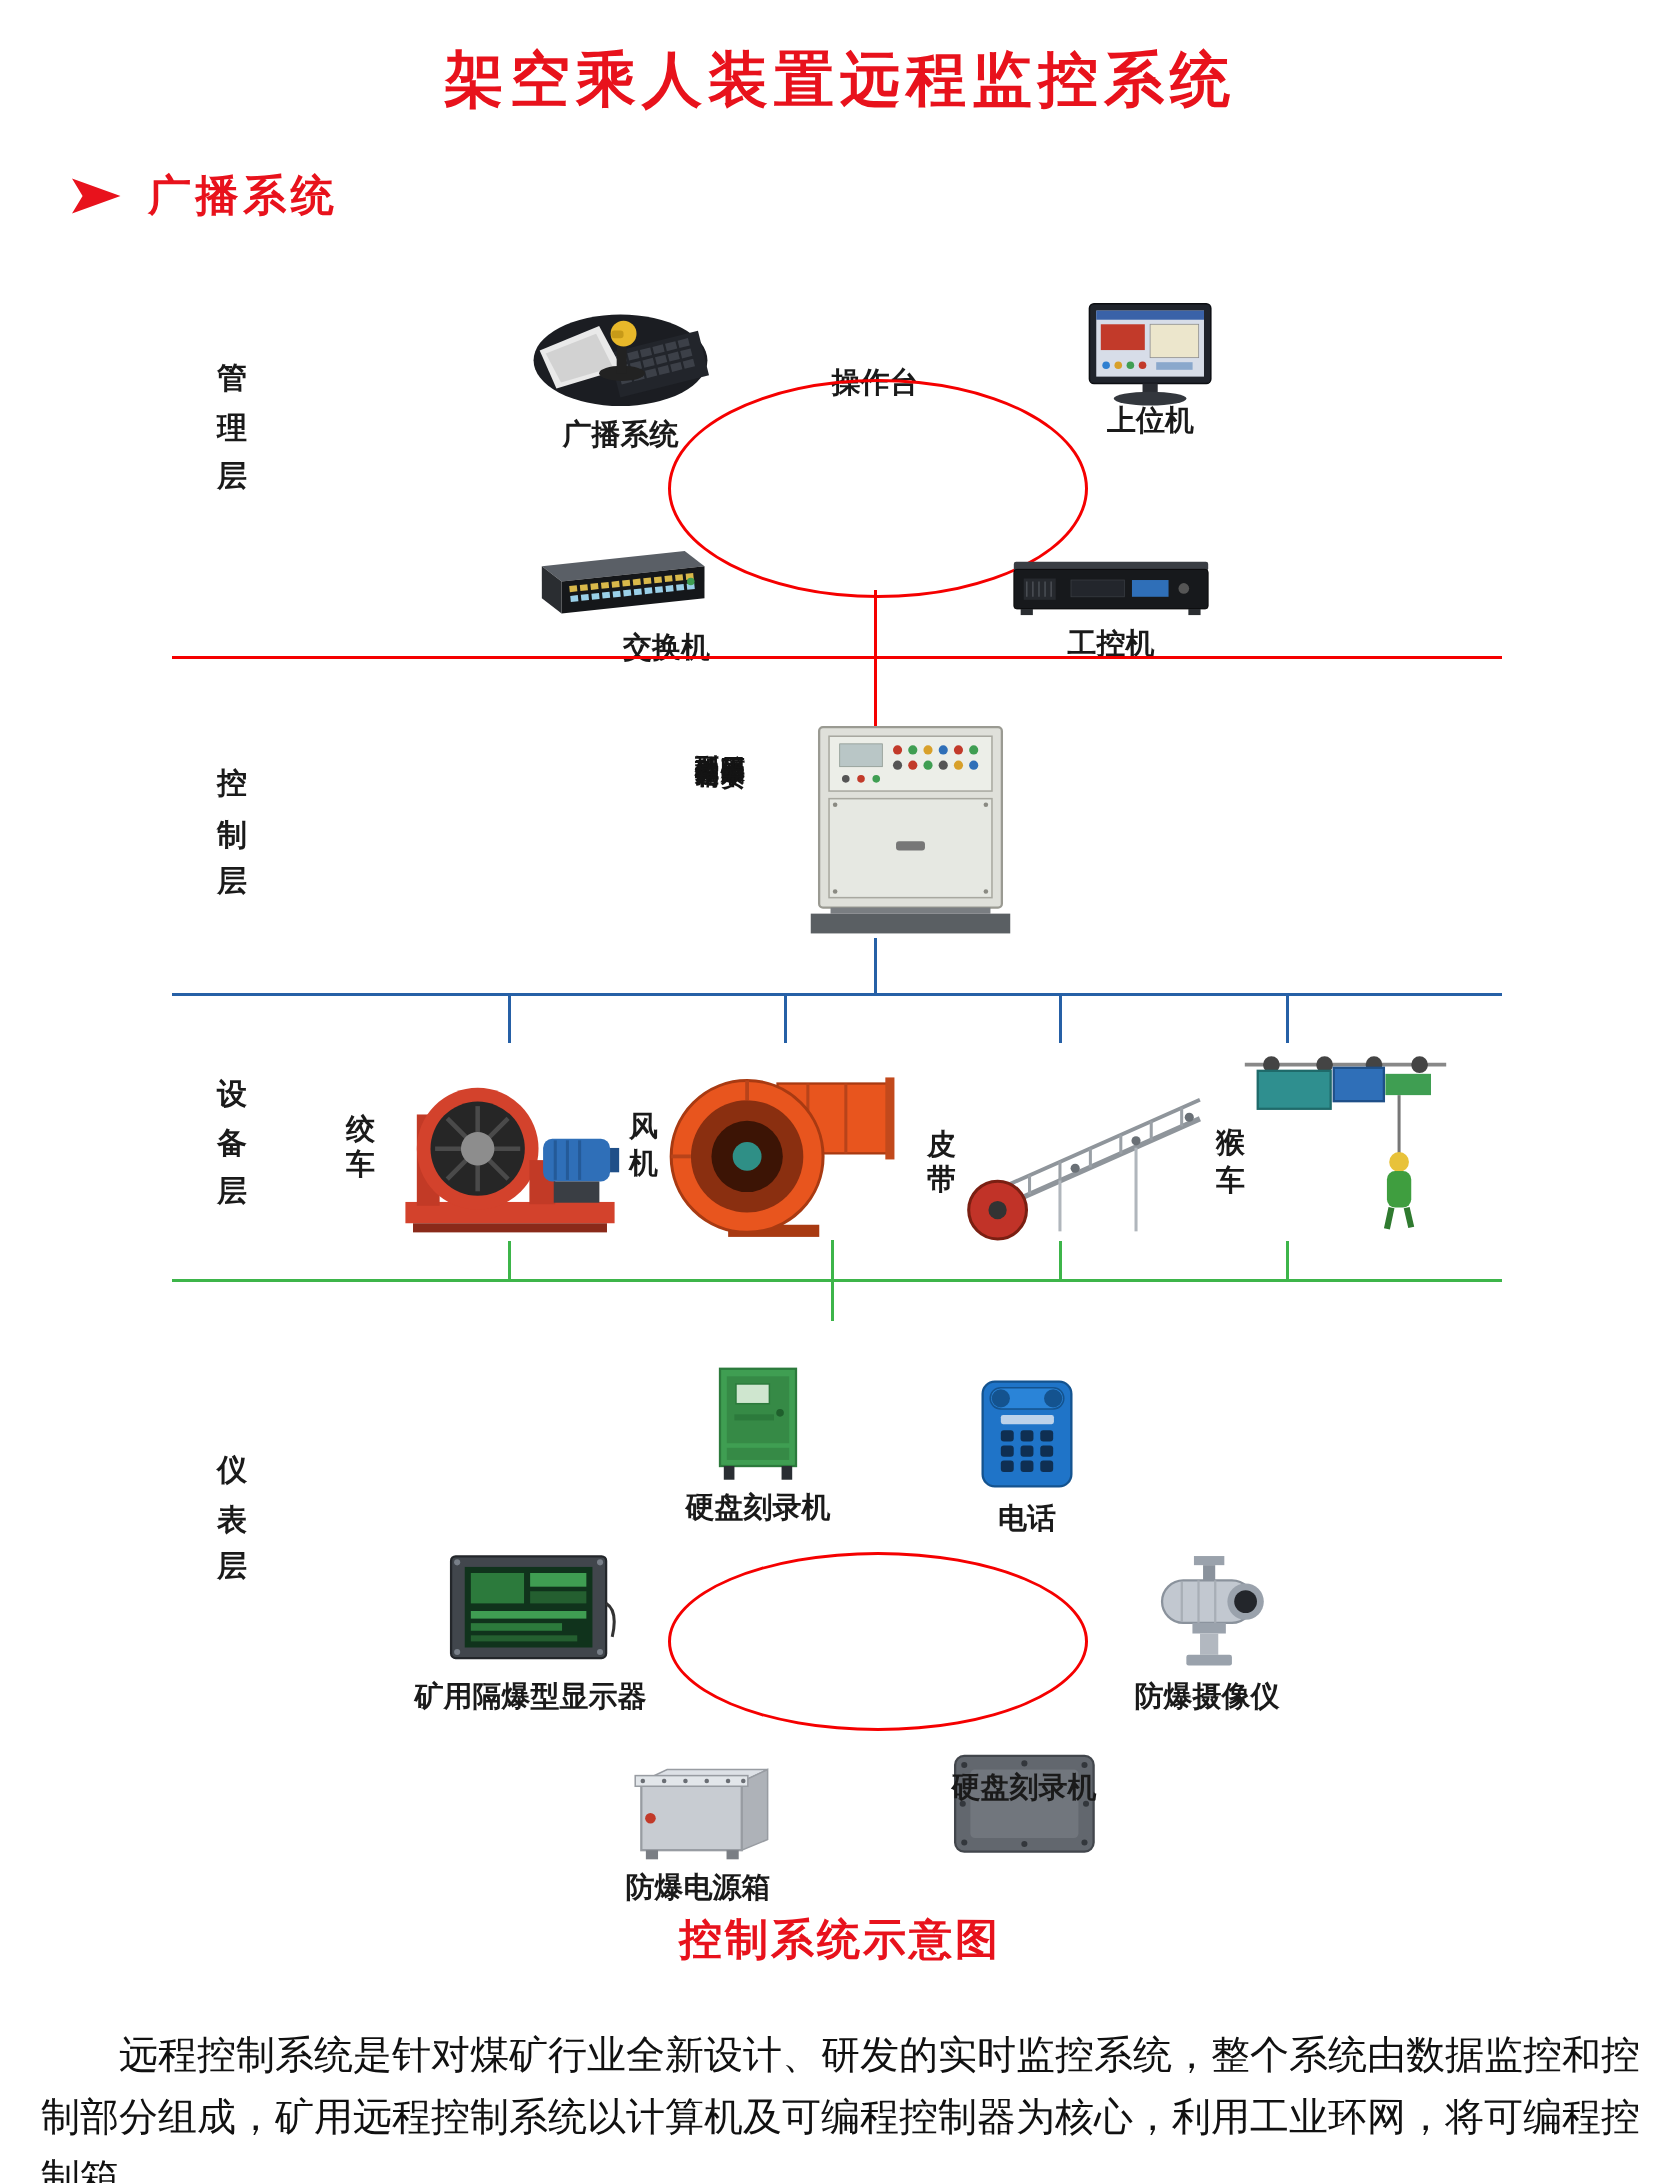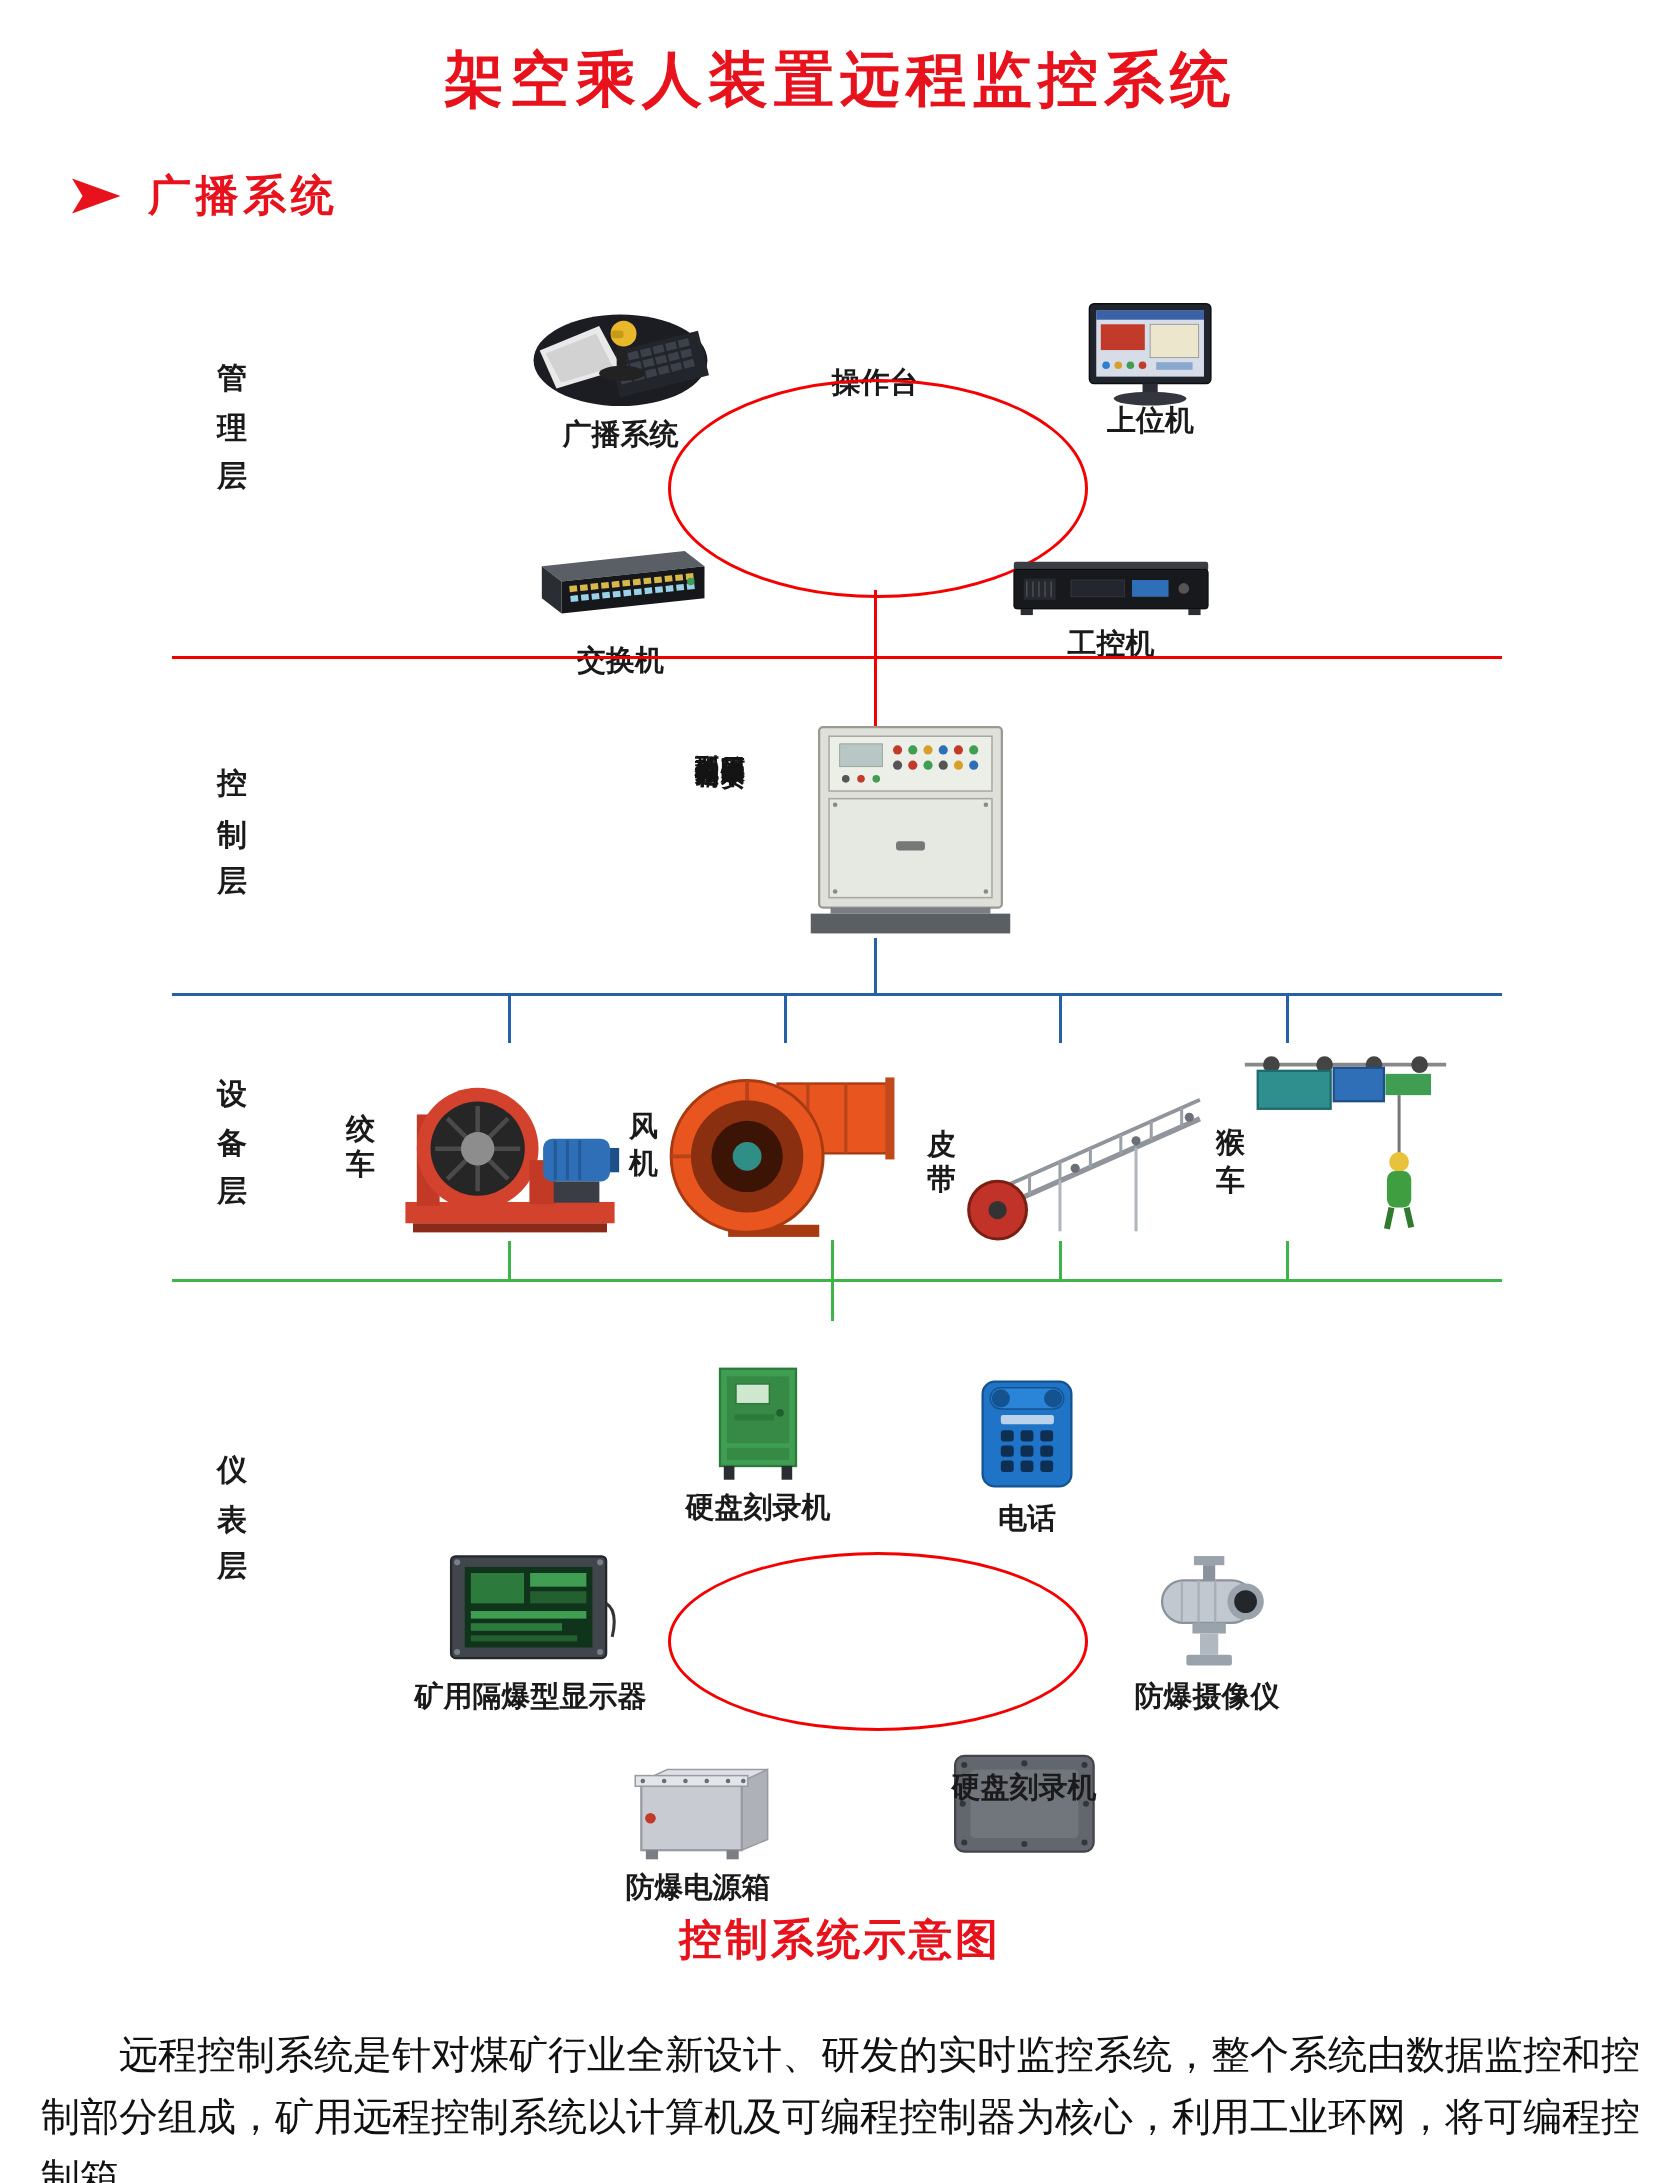--- a/index.html
+++ b/index.html
@@ -129,21 +129,21 @@
         <rect x="70" y="13" width="10" height="8" fill="#9ad0e8"></rect>
         <rect x="84" y="13" width="10" height="8" fill="#9ad0e8"></rect>
         <rect x="98" y="13" width="10" height="8" fill="#9ad0e8"></rect>
         <rect x="112" y="13" width="10" height="8" fill="#9ad0e8"></rect>
         <rect x="126" y="13" width="10" height="8" fill="#9ad0e8"></rect>
         <rect x="140" y="13" width="10" height="8" fill="#9ad0e8"></rect>
         <rect x="154" y="13" width="10" height="8" fill="#9ad0e8"></rect>
     </g>
     <circle cx="210" cy="52" r="5" fill="#3f9e52"></circle>
   </svg>
-  <div class="abs node-label" style="left:531px;top:641px;width:179px;">交换机</div>
+  <div class="abs node-label" style="left:531px;top:628px;width:179px;text-align:right;">交换机</div>
 
   <svg class="abs" style="left:1010px;top:554px;" width="202" height="65" viewBox="0 0 265 85">
     <rect x="5" y="10" width="255" height="12" rx="3" fill="#3a3e44"></rect>
     <rect x="5" y="20" width="255" height="52" rx="4" fill="#17191c" stroke="#000"></rect>
     <rect x="18" y="32" width="42" height="28" fill="#26292e"></rect>
     <line x1="22" y1="36" x2="22" y2="56" stroke="#4a4e54" stroke-width="2"></line>
     <line x1="30" y1="36" x2="30" y2="56" stroke="#4a4e54" stroke-width="2"></line>
     <line x1="38" y1="36" x2="38" y2="56" stroke="#4a4e54" stroke-width="2"></line>
     <line x1="46" y1="36" x2="46" y2="56" stroke="#4a4e54" stroke-width="2"></line>
     <line x1="54" y1="36" x2="54" y2="56" stroke="#4a4e54" stroke-width="2"></line>

